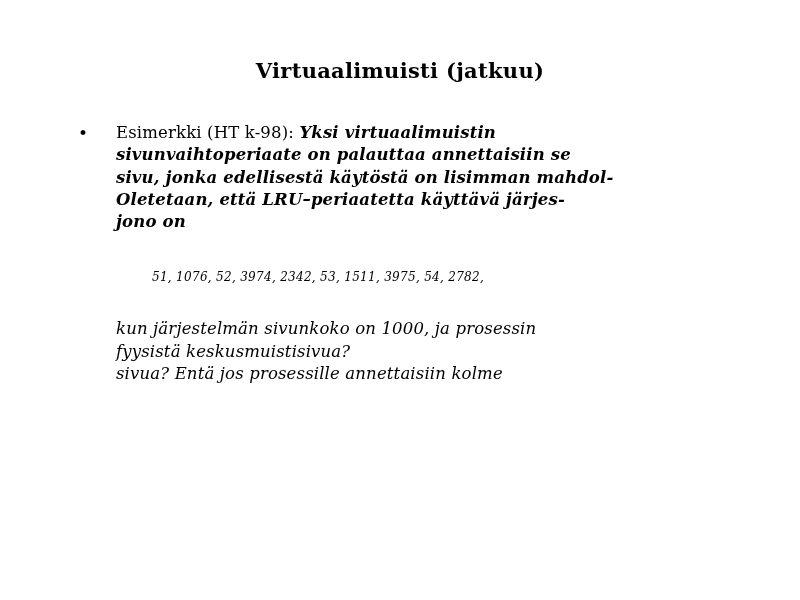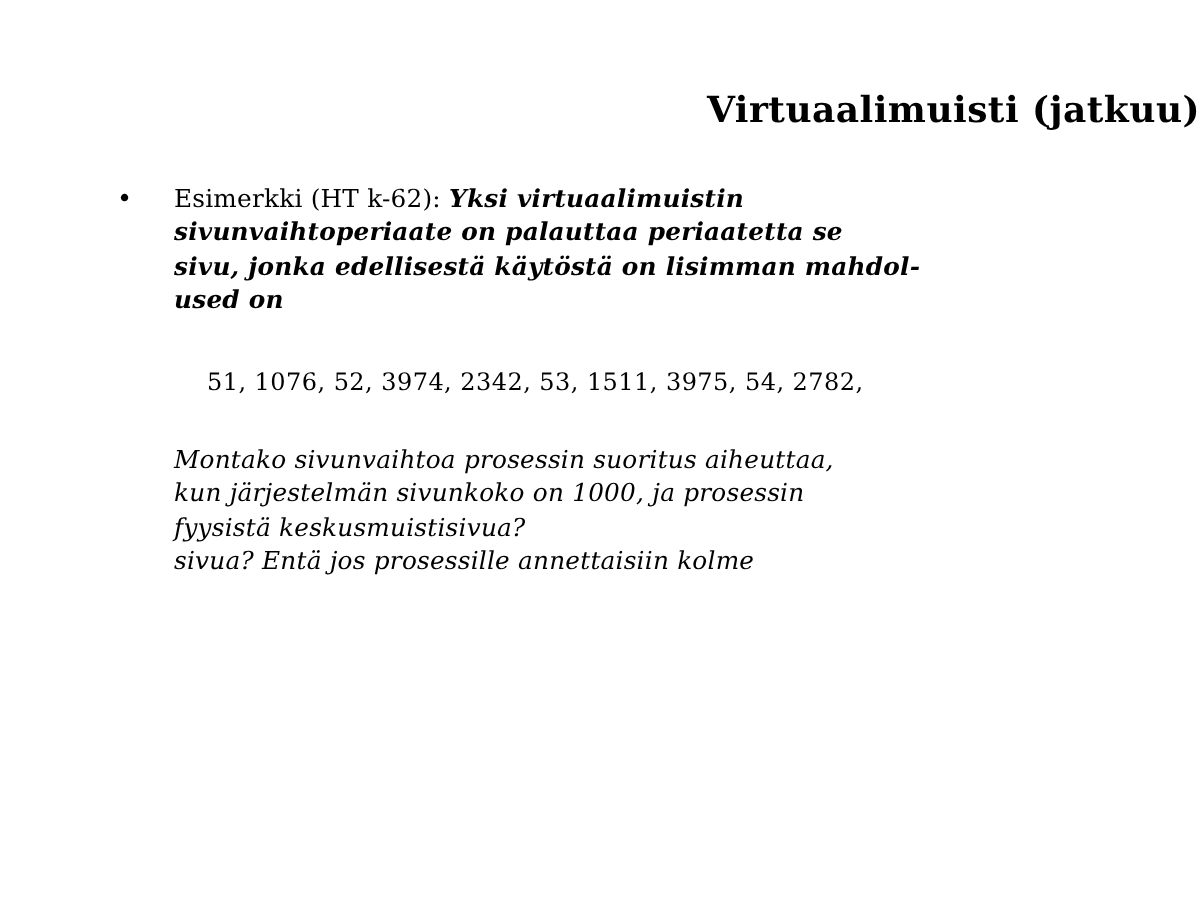--- a/index.html
+++ b/index.html
@@ -18,23 +18,23 @@
     position: relative;
     width: 800px;
     height: 600px;
     box-sizing: border-box;
   }
   .slide-title {
     position: absolute;
     top: 58px;
     left: 0;
     width: 800px;
-    text-align: right;
+    text-align: center;
     font-family: "DejaVu Serif", serif;
-    font-size: 24px;
+    font-size: 21px;
     font-weight: bold;
     letter-spacing: 0.3px;
   }
   .bullet-block {
     position: absolute;
     top: 122px;
     left: 78px;
     width: 650px;
   }
   .bullet-row {
@@ -59,22 +59,23 @@
   }
   .lead {
     font-style: normal;
   }
   .ital {
     font-style: italic;
     font-weight: bold;
   }
   .seq {
     margin-top: 33px;
-    margin-left: 22px;
-    font-size: 16px;
+    margin-left: 36px;
+    font-style: italic;
+    font-size: 12px;
     line-height: 22px;
     letter-spacing: 0.3px;
   }
   .question {
     margin-top: 30px;
     margin-left: 0px;
     font-style: italic;
     font-size: 16.5px;
     line-height: 22.3px;
     letter-spacing: 0.15px;
@@ -88,33 +89,33 @@
 
   <div class="slide-title">Virtuaalimuisti (jatkuu)</div>
 
   <div class="bullet-block">
 
     <div class="bullet-row">
       <div class="bullet-marker">•</div>
       <div class="bullet-body">
 
         <div class="para">
-          <span class="lead">Esimerkki (HT k-62):</span>
+          <span class="lead">Esimerkki (HT k-98):</span>
           <span class="ital">Yksi virtuaalimuistin</span>
-          <span class="ital nowrap-line">sivunvaihtoperiaate on palauttaa periaatetta se</span>
+          <span class="ital nowrap-line">sivunvaihtoperiaate on palauttaa annettaisiin se</span>
           <span class="ital nowrap-line">sivu, jonka edellisestä käytöstä on lisimman mahdol-</span>
-          <span class="ital nowrap-line">used on</span>
+          <span class="ital nowrap-line">Oletetaan, että LRU–periaatetta käyttävä järjes-</span>
+          <span class="ital nowrap-line">jono on</span>
         </div>
 
         <div class="seq">
           <span class="nowrap-line">51, 1076, 52, 3974, 2342, 53, 1511, 3975, 54, 2782,</span>
         </div>
 
         <div class="question">
-          <span class="nowrap-line">Montako sivunvaihtoa prosessin suoritus aiheuttaa,</span>
           <span class="nowrap-line">kun järjestelmän sivunkoko on 1000, ja prosessin</span>
           <span class="nowrap-line">fyysistä keskusmuistisivua?</span>
           <span class="nowrap-line">sivua? Entä jos prosessille annettaisiin kolme</span>
         </div>
 
       </div>
     </div>
 
   </div>
 </div>

